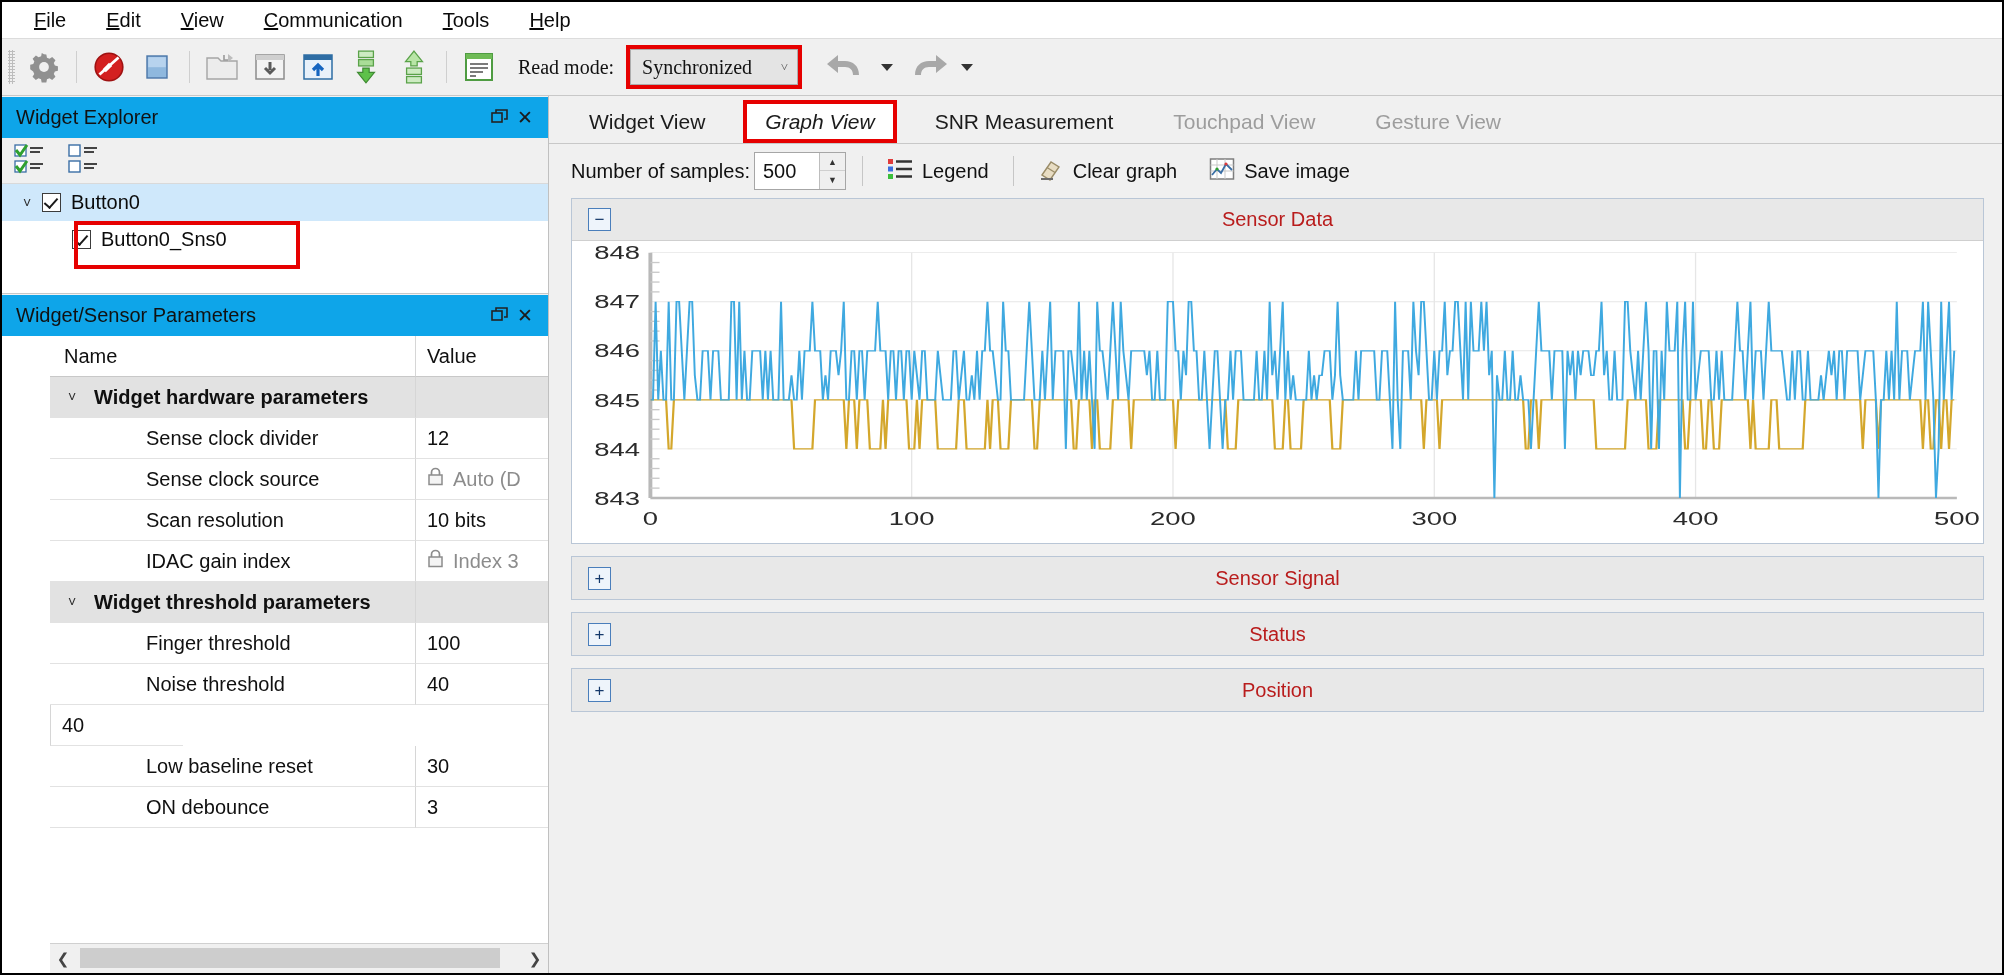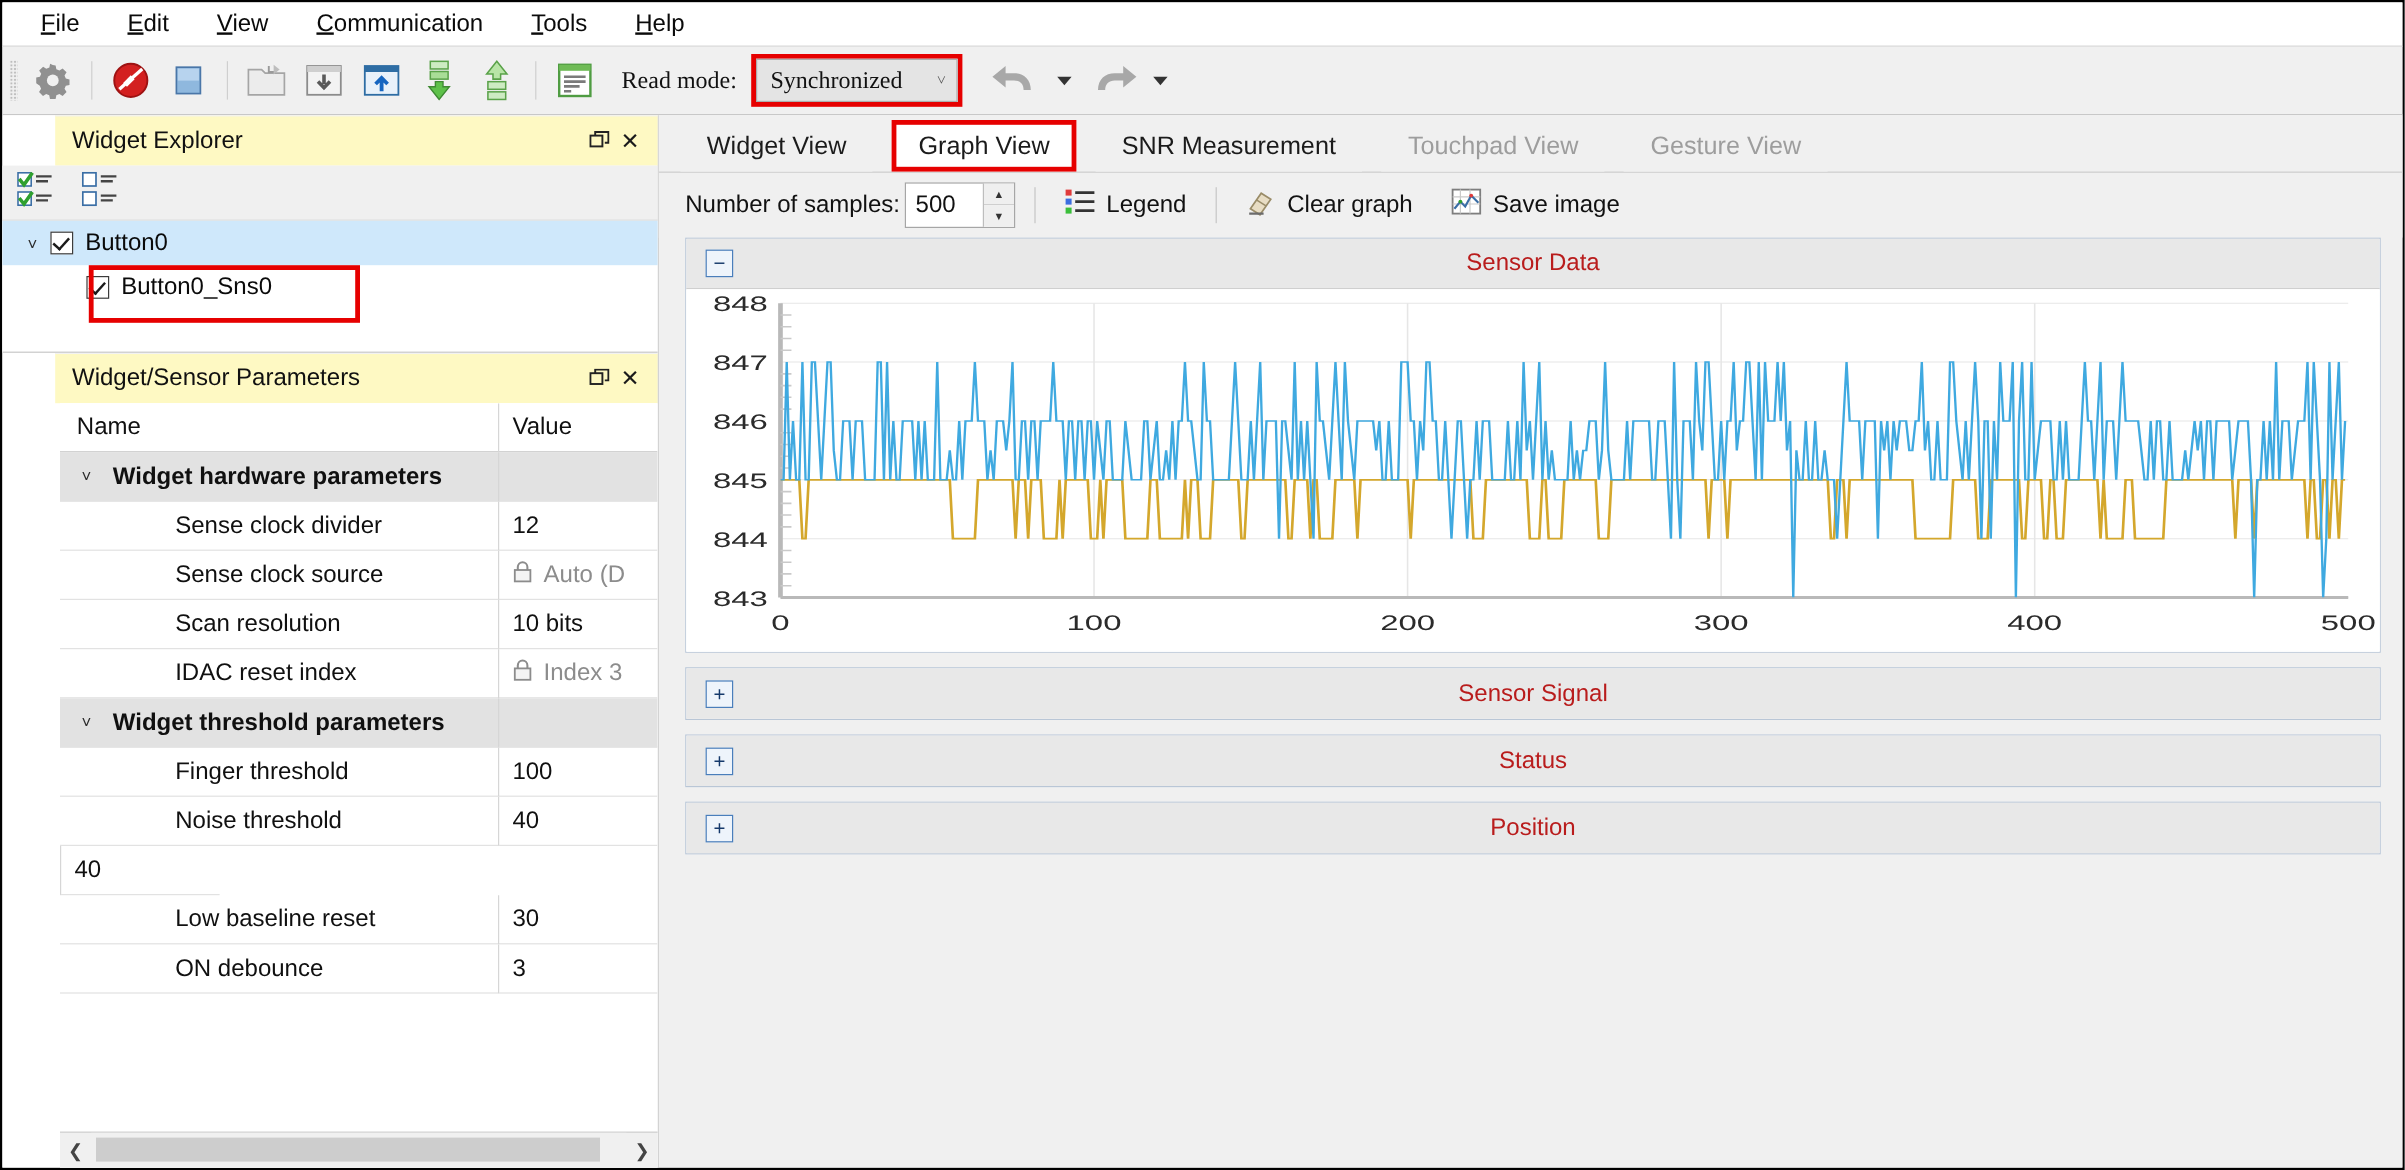--- a/index.html
+++ b/index.html
@@ -96,25 +96,24 @@
 
   
   .left-dock {
     width: 547px; flex: 0 0 547px;
     display: flex; flex-direction: column;
     background: #ffffff;
     border-right: 1px solid #c0c0c0;
   }
   .panel-title {
     height: 42px; flex: 0 0 42px;
-    background: #fef9c3;
+    background: #0ea5e9;
     display: flex; align-items: center;
     padding: 0 10px 0 14px;
     border-top: 1px solid #f2f2f2;
-    margin-left: 44px;
   }
   .panel-title .t { font-size: 20px; color: #111; flex: 1 1 auto; }
   .panel-title .pbtn { width: 26px; height: 26px; display:flex; align-items:center; justify-content:center; color:#1b1b1b; font-size:19px; cursor: default;}
 
   .we-toolbar {
     height: 46px; flex: 0 0 46px;
     background: #f0f0f0;
     display: flex; align-items: center; gap: 18px;
     padding-left: 12px;
     border-bottom: 1px solid #d9d9d9;
@@ -196,21 +195,21 @@
     background: #f0f0f0;
     border-bottom: 1px solid #c8c8c8;
   }
   .tab {
     height: 43px; display: flex; align-items: center;
     padding: 0 22px; font-size: 21px; color: #1b1b1b;
     background: #f0f0f0; cursor: default; white-space: nowrap;
   }
   .tab.active { background: #ffffff; }
   .tab.disabled { color: #9d9d9d; }
-  .tab-wrap { position: relative; display: flex; align-items: center;}
+  .tab-wrap { position: relative; display: flex; align-items: center; font-style: italic;}
   .tab-hl { position: absolute; inset: 0; border: 4px solid #e60000; pointer-events: none; }
 
   .graph-toolbar {
     height: 54px; flex: 0 0 54px;
     display: flex; align-items: center;
     padding-left: 22px; gap: 0;
     background: #f0f0f0;
   }
   .gt-label { font-size: 20px; color: #111; margin-right: 4px; }
   .spin {
@@ -482,21 +481,21 @@
                 <span class="ind"></span>
                 <span>Scan resolution</span>
               </div>
             <div class="vl">10 bits</div>
           </div>
 
 
           <div class="prow">
             <div class="nm child">
                 <span class="ind"></span>
-                <span>IDAC reset index</span>
+                <span>IDAC gain index</span>
               </div>
             <div class="vl">
               <span class="lock-ic">
                 <svg width="17" height="19" viewBox="0 0 17 19">
                     <path d="M4.5 8V5.5a4 4 0 018 0V8" fill="none" stroke="#8c8c8c" stroke-width="1.7"></path>
                     <rect x="2" y="8" width="13" height="9.5" fill="#f4f4f4" stroke="#8c8c8c" stroke-width="1.5"></rect>
                   </svg>
               </span>
               <span class="locked">Index 3</span>
             </div>

